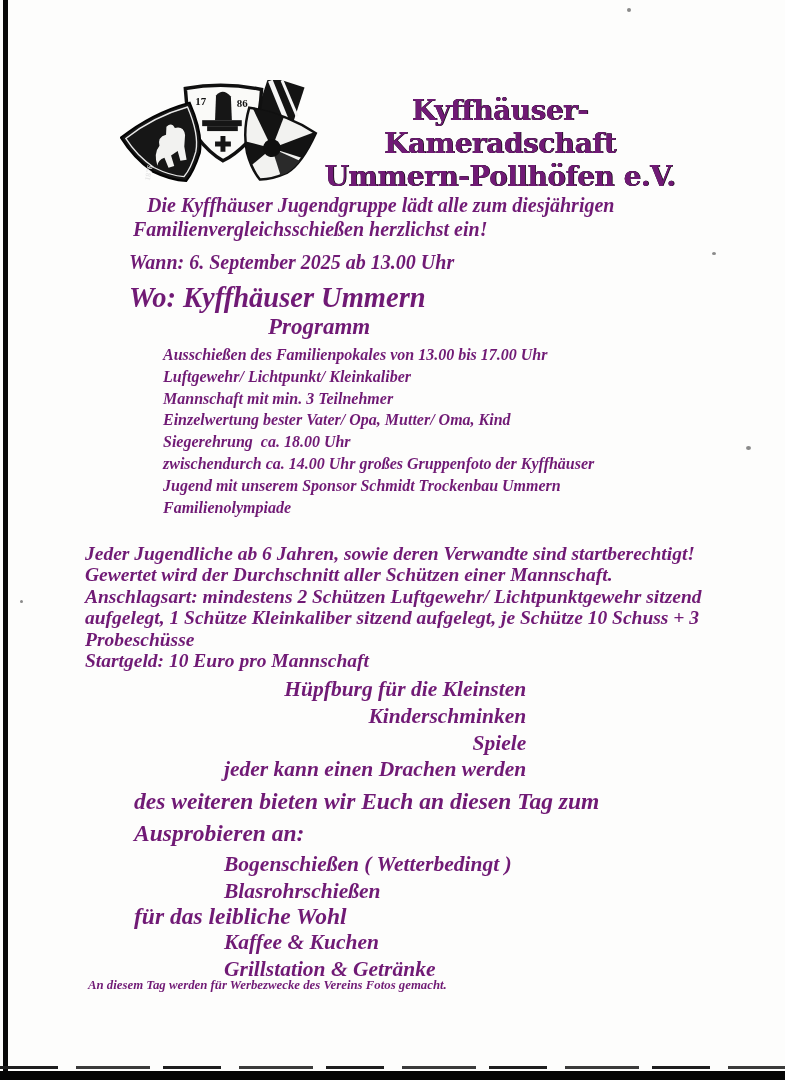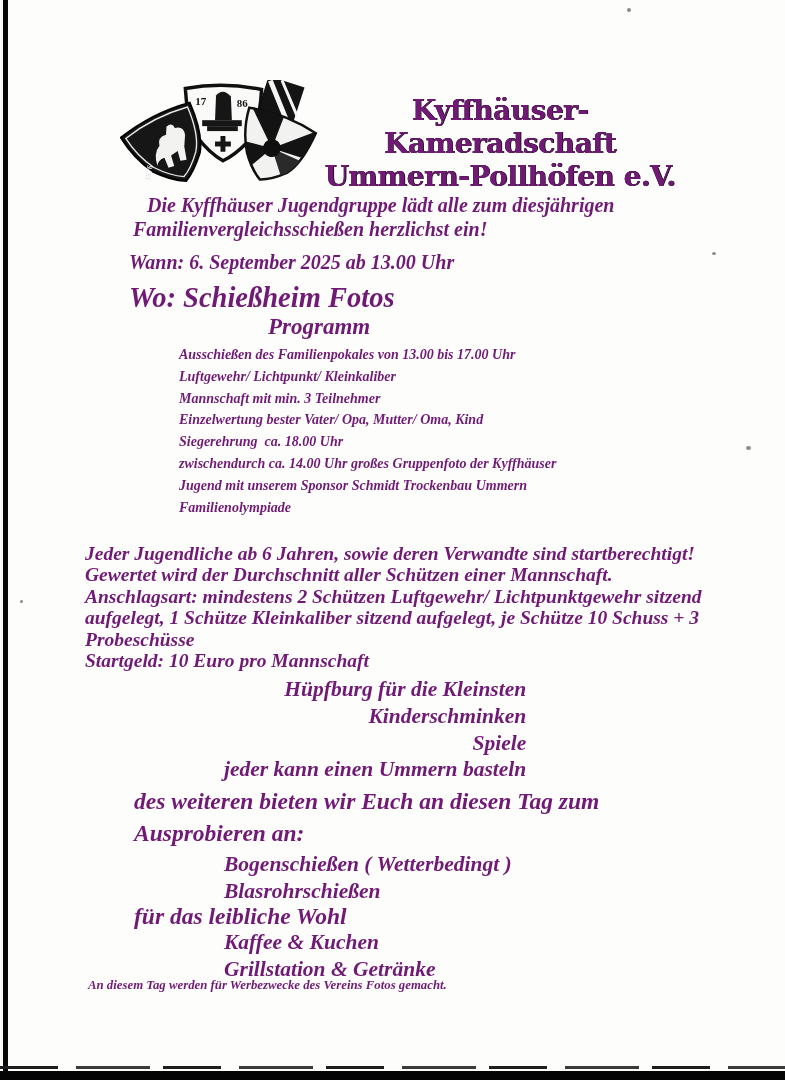--- a/index.html
+++ b/index.html
@@ -30,21 +30,21 @@
     font-size:28px; line-height:33px; letter-spacing:-0.5px;
     text-shadow:0.7px 0 0 #0d0d0d, 0 0.4px 0 #0d0d0d;
   }
 
   
   .intro { left:133px; top:193px; font-size:20px; line-height:24px; width:560px; }
   .intro .l1 { text-indent:14px; }
   .when  { left:129px; top:245px; font-size:20px; line-height:35px; }
   .where { left:129px; top:280px; font-size:28.5px; line-height:35px; }
   .program-title { left:268px; top:313px; font-size:23px; line-height:28px; }
-  .program-list  { left:179px; top:344px; font-size:14px; line-height:21.8px; width:580px; }
+  .program-list  { left:163px; top:344px; font-size:16px; line-height:21.8px; width:580px; }
   .rules { left:85px; top:543px; font-size:19.5px; line-height:21.4px; width:660px; }
   .activities { left:224px; top:676px; font-size:21.5px; line-height:26.8px;text-align:right; }
   .tryout-intro { left:134px; top:786px; font-size:23.5px; line-height:31.5px;font-style:italic; }
   .tryout-items { left:224px; top:851px; font-size:21.5px; line-height:27px; }
   .food-title { left:134px; top:902px; font-size:23.5px; line-height:29px; }
   .food-items { left:224px; top:929px; font-size:21.5px; line-height:26.5px; }
   .footnote { left:88px; top:978px; font-size:12.8px; line-height:15px; font-weight:bold; font-style:italic; }
 </style>
 </head>
 <body>
@@ -105,21 +105,21 @@
     <div class="line">Kyffhäuser-Kameradschaft</div>
     <div class="line">Ummern-Pollhöfen e.V.</div>
   </div>
 
   <div class="abs intro bi">
     <div class="line l1">Die Kyffhäuser Jugendgruppe lädt alle zum diesjährigen</div>
     <div class="line">Familienvergleichsschießen herzlichst ein!</div>
   </div>
 
   <div class="abs when bi line">Wann: 6. September 2025 ab 13.00 Uhr</div>
-  <div class="abs where bi line">Wo: Schießheim Fotos</div>
+  <div class="abs where bi line">Wo: Kyffhäuser Ummern</div>
 
   <div class="abs program-title bi line">Programm</div>
   <div class="abs program-list bi">
     <div class="line">Ausschießen des Familienpokales von 13.00 bis 17.00 Uhr</div>
     <div class="line">Luftgewehr/ Lichtpunkt/ Kleinkaliber</div>
     <div class="line">Mannschaft mit min. 3 Teilnehmer</div>
     <div class="line">Einzelwertung bester Vater/ Opa, Mutter/ Oma, Kind</div>
     <div class="line">Siegerehrung  ca. 18.00 Uhr</div>
     <div class="line">zwischendurch ca. 14.00 Uhr großes Gruppenfoto der Kyffhäuser</div>
     <div class="line">Jugend mit unserem Sponsor Schmidt Trockenbau Ummern</div>
@@ -132,21 +132,21 @@
     <div class="line">Anschlagsart: mindestens 2 Schützen Luftgewehr/ Lichtpunktgewehr sitzend</div>
     <div class="line">aufgelegt, 1 Schütze Kleinkaliber sitzend aufgelegt, je Schütze 10 Schuss + 3</div>
     <div class="line">Probeschüsse</div>
     <div class="line">Startgeld: 10 Euro pro Mannschaft</div>
   </div>
 
   <div class="abs activities bi">
     <div class="line">Hüpfburg für die Kleinsten</div>
     <div class="line">Kinderschminken</div>
     <div class="line">Spiele</div>
-    <div class="line">jeder kann einen Ummern basteln</div>
+    <div class="line">jeder kann einen Drachen werden</div>
   </div>
 
   <div class="abs tryout-intro bi">
     <div class="line">des weiteren bieten wir Euch an diesen Tag zum</div>
     <div class="line">Ausprobieren an:</div>
   </div>
   <div class="abs tryout-items bi">
     <div class="line">Bogenschießen ( Wetterbedingt )</div>
     <div class="line">Blasrohrschießen</div>
   </div>

